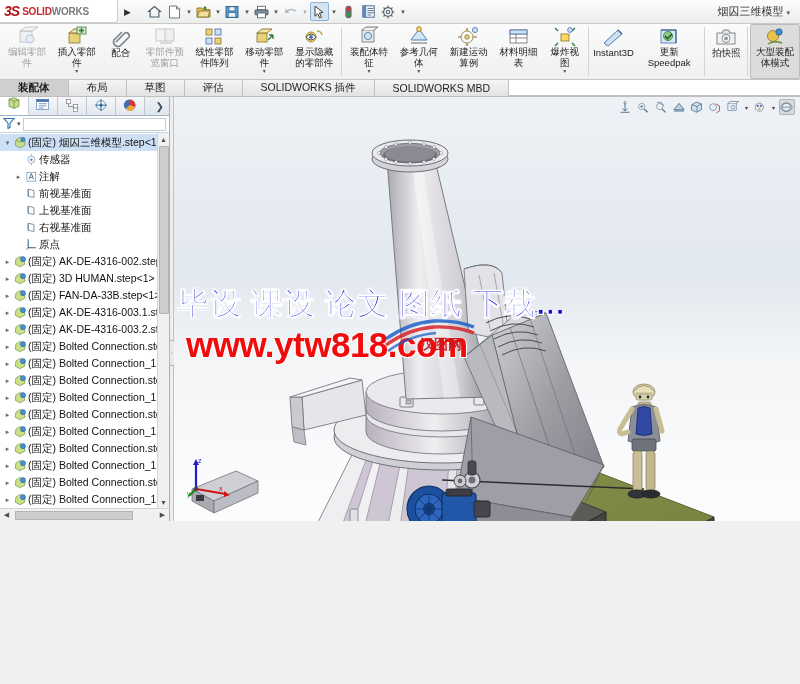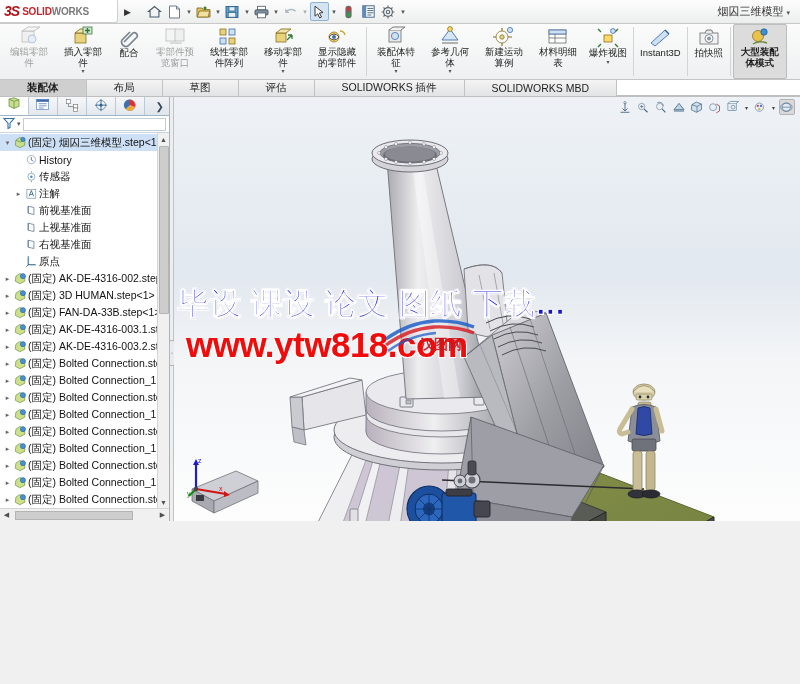--- a/index.html
+++ b/index.html
@@ -58,40 +58,40 @@
     display:flex; align-items:stretch; padding-left:2px;
     overflow:hidden;
   }
   .rb {
     min-width:38px; padding:1px 3px 12px;
     display:flex; flex-direction:column; align-items:center;
     justify-content:flex-start;
     border:1px solid transparent; border-radius:2px;
     cursor:default;
   }
-  .rb.active { background:#dcdcdc; border-color:#bdbdbd;font-weight:bold; }
+  .rb.active { background:#dcdcdc; border-color:#bdbdbd; }
   .rb.dim { opacity:0.42; }
   .rb .ic { height:22px; display:flex; align-items:center; justify-content:center; }
   .rb .lb {
     font-size:9.5px; line-height:10.5px; text-align:center; color:#1b1b1b;
     max-width:46px; word-break:break-all;
   }
   .rb .lb.wide { max-width:64px; word-break:normal; }
   .rb .dn { font-size:6px; color:#555; line-height:6px; height:7px; }
   .rsep { width:1px; background:#d4d4d4; margin:3px 2px; }
 
   
   .cmdtabs {
     height:17px; min-height:17px;
     background:#e6e7e8;
     border-bottom:1px solid #bfbfbf;
     display:flex; align-items:stretch;
   }
   .ctab {
-    padding:0 27px; display:flex; align-items:center; justify-content:center;
+    padding:0 18px; display:flex; align-items:center; justify-content:center;
     font-size:10.5px; color:#1d1d1d;
     border-right:1px solid #c2c2c2;
     background:linear-gradient(#f4f4f4,#e2e3e4);
     cursor:default;
   }
   .ctab.active { background:#cfcfcf; font-weight:bold; }
   .ctab-fill { flex:1; background:#fff; border-bottom:1px solid #bfbfbf; }
 
   
   .body { flex:1; display:flex; position:relative; min-height:0; }
@@ -436,20 +436,32 @@
       </div>
       <div class="rsep"></div>
       <div class="rb">
         <div class="ic">
           <svg width="22" height="21" viewBox="0 0 22 21">
             <path d="M2,16 L16,3 L20,7 L6,19 Z" fill="#cfe0f0" stroke="#3f6fb0" stroke-width="0.9"></path>
             <path d="M16,3 L20,7" fill="none" stroke="#2b5f89" stroke-width="1.2"></path>
           </svg>
         </div>
         <div class="lb wide">Instant3D</div>
+        <div class="dn"></div>
+      </div>
+      <div class="rb">
+        <div class="ic">
+          <svg width="22" height="21" viewBox="0 0 22 21">
+            <rect x="3" y="4" width="15" height="13" fill="#d7e6f5" stroke="#3f6fb0" stroke-width="0.8"></rect>
+            <path d="M3,4 L18,4 L18,17" fill="none" stroke="#2b5f89" stroke-width="1"></path>
+            <circle cx="10" cy="10" r="4.5" fill="#8fc98f" stroke="#2f7a35" stroke-width="0.8"></circle>
+            <path d="M7,10 l2.5,2.5 L14,8" fill="none" stroke="#1d5e1d" stroke-width="1.6"></path>
+          </svg>
+        </div>
+        <div class="lb wide">更新 Speedpak</div>
         <div class="dn"></div>
       </div>
       <div class="rsep"></div>
       <div class="rb">
         <div class="ic">
           <svg width="22" height="21" viewBox="0 0 22 21">
             <rect x="2" y="6" width="18" height="11" fill="#f2f2f4" stroke="#6b6b6b" stroke-width="0.8"></rect>
             <path d="M7,6 l1.6,-3h5L15,6" fill="#e6e6e8" stroke="#6b6b6b" stroke-width="0.9"></path>
             <circle cx="11" cy="11.5" r="4" fill="#fff" stroke="#5a6878" stroke-width="0.8"></circle>
             <circle cx="11" cy="11.5" r="2" fill="#8a97a5"></circle>
@@ -539,30 +551,20 @@
           <div class="trow sel">
             <span class="tw">▾</span>
             <span class="tic">
               <svg width="14" height="14" viewBox="0 0 22 21">
                 <path d="M3,6 L9,2 L17,5 L17,14 L9,18 L2,14 Z" fill="#c8de8e" stroke="#5f8a3a" stroke-width="1"></path>
                 <path d="M3,6 L10,9 L17,5" fill="none" stroke="#5f8a3a" stroke-width="1"></path>
                 <circle cx="14" cy="5" r="3.4" fill="#4a8fd0" stroke="#1d5f93" stroke-width="0.8"></circle>
               </svg>
             </span>
             <span class="tlabel">(固定) 烟囚三维模型.step&lt;1&gt; (默</span>
-          </div>
-          <div class="trow ind1">
-            <span class="tw"></span>
-            <span class="tic">
-              <svg width="14" height="14" viewBox="0 0 22 21">
-                <circle cx="10" cy="10" r="6.5" fill="#fff" stroke="#4a6a8a" stroke-width="0.8"></circle>
-                <path d="M10,6 v4.5 l3.2,2" fill="none" stroke="#4a6a8a" stroke-width="1.3"></path>
-              </svg>
-            </span>
-            <span class="tlabel">History</span>
           </div>
           <div class="trow ind1">
             <span class="tw"></span>
             <span class="tic">
               <svg width="14" height="14" viewBox="0 0 22 21">
                 <circle cx="10" cy="10" r="5.5" fill="#fff" stroke="#4a6a8a" stroke-width="0.8"></circle>
                 <circle cx="10" cy="10" r="2" fill="#4a8fd0"></circle>
                 <path d="M10,3.5 v-2 M10,18.5 v-2" fill="none" stroke="#4a6a8a" stroke-width="1.1"></path>
               </svg>
             </span>

